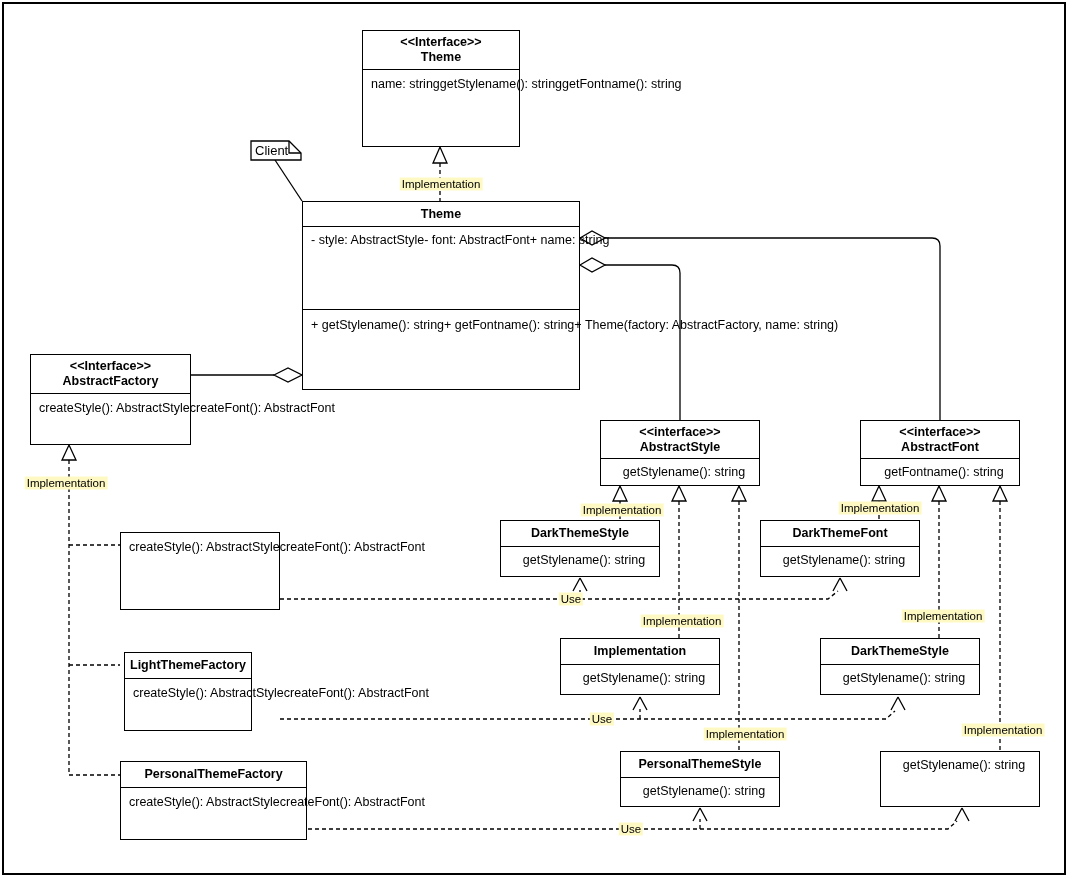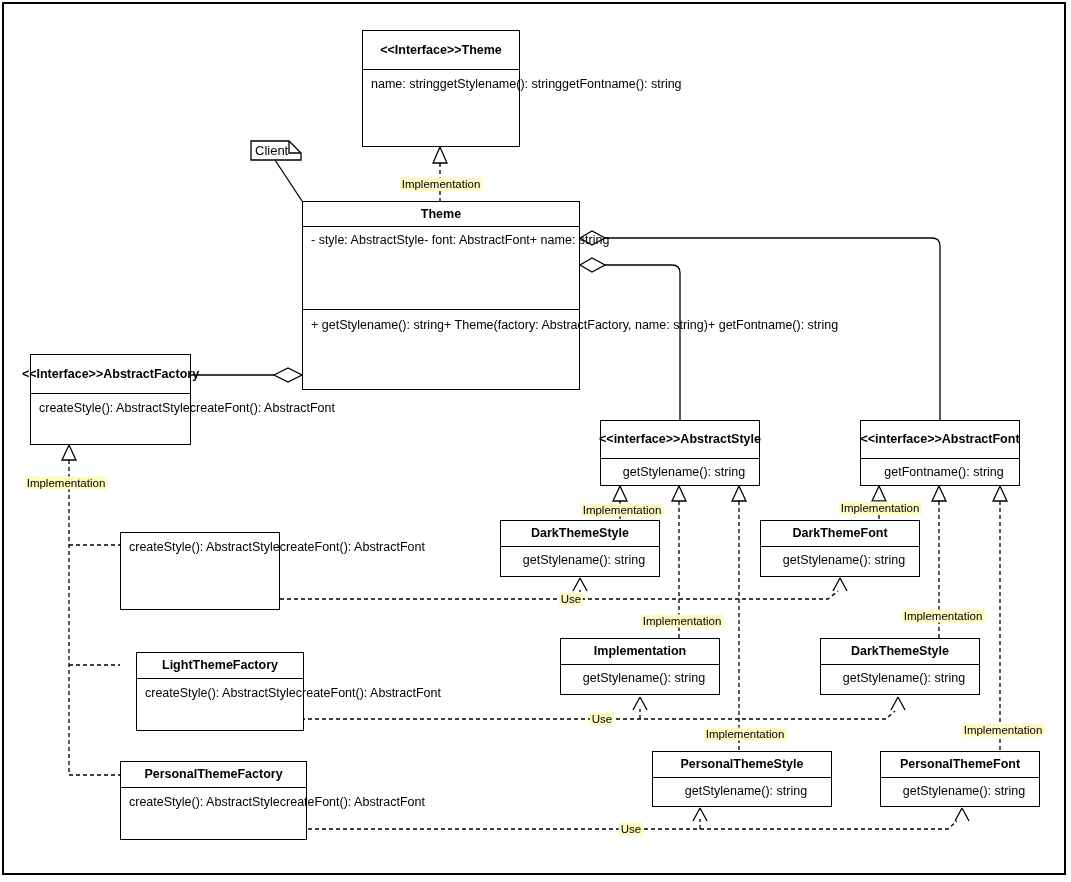--- a/index.html
+++ b/index.html
@@ -3,21 +3,21 @@
 <meta charset="utf-8">
 <style>
   html,body{margin:0;padding:0;background:#fff;}
   #canvas{position:relative;width:1071px;height:882px;background:#ffffff;
           font-family:"Liberation Sans","DejaVu Sans",sans-serif;color:#000;overflow:hidden;}
   #frame{position:absolute;left:2px;top:2px;width:1060px;height:869px;border:2px solid #000;}
   #wires{position:absolute;left:0;top:0;z-index:1;}
   .cls{position:absolute;background:#fff;border:1.5px solid #000;box-sizing:border-box;
        display:flex;flex-direction:column;font-size:12.5px;z-index:2;}
   .cls .title{flex:none;border-bottom:1.5px solid #000;font-weight:bold;
-       display:flex;flex-direction:row;align-items:center;justify-content:center;
+       display:flex;flex-direction:column;align-items:center;justify-content:center;
        text-align:center;line-height:15px;box-sizing:border-box;}
   .cls .members{display:flex;padding-left:8px;box-sizing:border-box;}
   .cls .members.center{justify-content:center;}
   .member{height:26px;display:flex;align-items:center;white-space:nowrap;}
   .r25 .member{height:25px;}
   .sep{border-bottom:1.5px solid #000;}
   .lbl{position:absolute;transform:translate(-50%,-50%);font-size:11.5px;line-height:13px;
        background:#fef9c3;padding:0 2px;white-space:nowrap;z-index:3;}
   .notetext{position:absolute;font-size:13px;z-index:3;}
 </style>
@@ -120,22 +120,22 @@
     <div class="title" style="height:25px;">
       <div>Theme</div>
     </div>
     <div class="members sep" style="height:83px;">
       <div class="member">- style: AbstractStyle</div>
       <div class="member">- font: AbstractFont</div>
       <div class="member">+ name: string</div>
     </div>
     <div class="members" style="flex:1;padding-top:2px;">
       <div class="member">+ getStylename(): string</div>
+      <div class="member">+ getFontname(): string</div>
       <div class="member">+ Theme(factory: AbstractFactory, name: string)</div>
-      <div class="member">+ getFontname(): string</div>
     </div>
   </div>
 
   <div class="cls" style="left:30px;top:354px;width:161px;height:91px;">
     <div class="title" style="height:39px;">
       <div>&lt;&lt;Interface&gt;&gt;</div>
       <div>AbstractFactory</div>
     </div>
     <div class="members" style="flex:1;padding-top:1px;">
       <div class="member">createStyle(): AbstractStyle</div>
@@ -163,21 +163,21 @@
     </div>
   </div>
 
   <div class="cls r25" style="left:120px;top:532px;width:160px;height:78px;">
     <div class="members" style="flex:1;padding-top:1px;">
       <div class="member">createStyle(): AbstractStyle</div>
       <div class="member">createFont(): AbstractFont</div>
     </div>
   </div>
 
-  <div class="cls r25" style="left:136px;top:652px;width:168px;height:79px;">
+  <div class="cls r25" style="left:124px;top:652px;width:128px;height:79px;">
     <div class="title" style="height:26px;">
       <div>LightThemeFactory</div>
     </div>
     <div class="members" style="flex:1;padding-top:1px;">
       <div class="member">createStyle(): AbstractStyle</div>
       <div class="member">createFont(): AbstractFont</div>
     </div>
   </div>
 
   <div class="cls r25" style="left:120px;top:761px;width:187px;height:79px;">
@@ -219,33 +219,30 @@
 
   <div class="cls" style="left:820px;top:638px;width:160px;height:57px;">
     <div class="title" style="height:26px;">
       <div>DarkThemeStyle</div>
     </div>
     <div class="members center" style="flex:1;">
       <div class="member">getStylename(): string</div>
     </div>
   </div>
 
-  <div class="cls" style="left:652px;top:751px;width:180px;height:56px;justify-content:space-between;">
+  <div class="cls" style="left:620px;top:751px;width:160px;height:56px;justify-content:space-between;">
     <div class="title" style="height:26px;">
       <div>PersonalThemeStyle</div>
     </div>
     <div class="members center" style="flex:1;">
       <div class="member">getStylename(): string</div>
     </div>
   </div>
 
   <div class="cls" style="left:880px;top:751px;width:160px;height:56px;">
-    <div class="title" style="height:26px;">
-      <div>PersonalThemeFont</div>
-    </div>
     <div class="members center" style="flex:1;">
       <div class="member">getStylename(): string</div>
     </div>
   </div>
 
   <span class="lbl" style="left:441px;top:184px;">Implementation</span>
   <span class="lbl" style="left:66px;top:483px;">Implementation</span>
   <span class="lbl" style="left:622px;top:510px;">Implementation</span>
   <span class="lbl" style="left:682px;top:621px;">Implementation</span>
   <span class="lbl" style="left:745px;top:734px;">Implementation</span>

